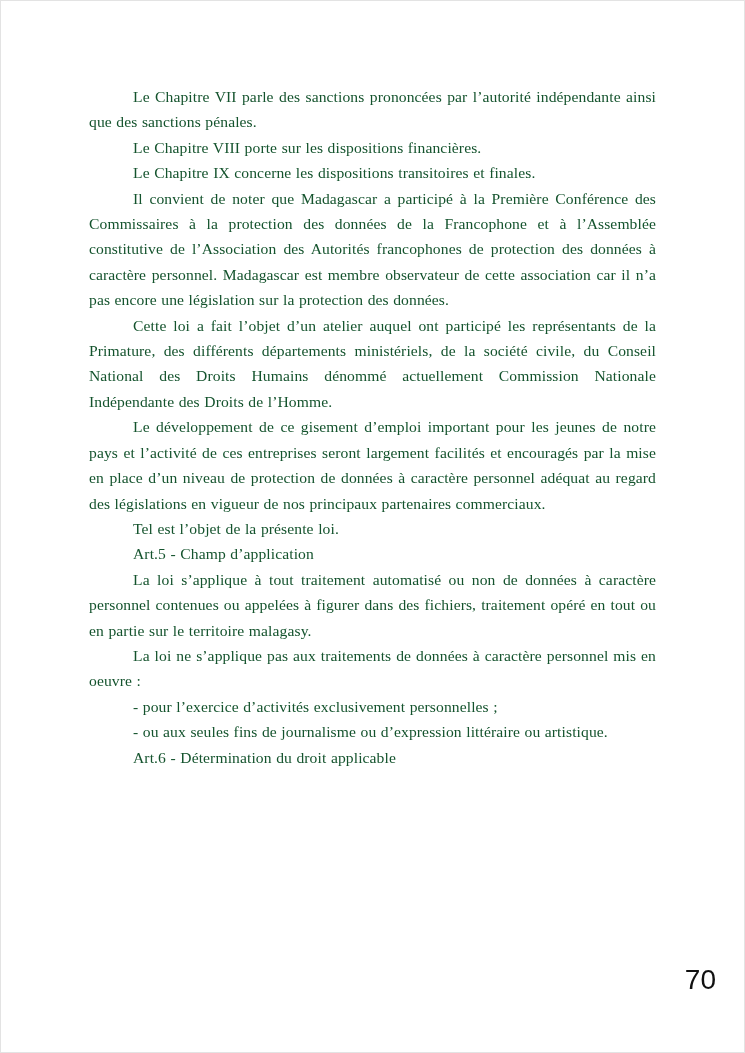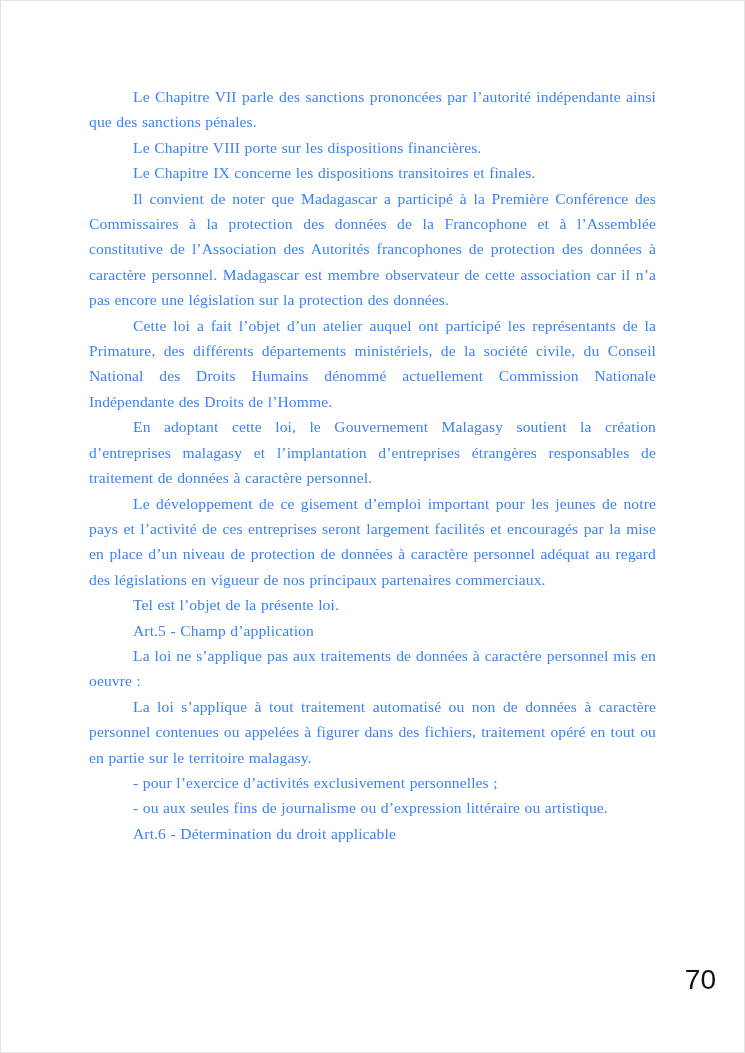--- a/index.html
+++ b/index.html
@@ -16,21 +16,21 @@
     outline: 1px solid #e3e3e3;
     outline-offset: -1px;
     overflow: hidden;
     font-family: "Liberation Serif", "DejaVu Serif", serif;
   }
   .text-block {
     position: absolute;
     top: 84px;
     left: 89px;
     width: 567px;
-    color: #3b82f6;
+    color: #14532d;
   }
   .text-block p {
     margin: 0;
     font-size: 15.6px;
     line-height: 25.4px;
     text-align: justify;
     text-indent: 44px;
     letter-spacing: 0.1px;
     word-spacing: 0.5px;
   }
@@ -49,24 +49,23 @@
 </head>
 <body>
 
 <div class="page">
   <div class="text-block">
     <p>Le Chapitre VII parle des sanctions prononcées par l’autorité indépendante ainsi que des sanctions pénales.</p>
     <p>Le Chapitre VIII porte sur les dispositions financières.</p>
     <p>Le Chapitre IX concerne les dispositions transitoires et finales.</p>
     <p>Il convient de noter que Madagascar a participé à la Première Conférence des Commissaires à la protection des données de la Francophone et à l’Assemblée constitutive de l’Association des Autorités francophones de protection des données à caractère personnel. Madagascar est membre observateur de cette association car il n’a pas encore une législation sur la protection des données.</p>
     <p>Cette loi a fait l’objet d’un atelier auquel ont participé les représentants de la Primature, des différents départements ministériels, de la société civile, du Conseil National des Droits Humains dénommé actuellement Commission Nationale Indépendante des Droits de l’Homme.</p>
-    <p>En adoptant cette loi, le Gouvernement Malagasy soutient la création d’entreprises malagasy et l’implantation d’entreprises étrangères responsables de traitement de données à caractère personnel.</p>
     <p>Le développement de ce gisement d’emploi important pour les jeunes de notre pays et l’activité de ces entreprises seront largement facilités et encouragés par la mise en place d’un niveau de protection de données à caractère personnel adéquat au regard des législations en vigueur de nos principaux partenaires commerciaux.</p>
     <p>Tel est l’objet de la présente loi.</p>
     <p>Art.5 - Champ d’application</p>
+    <p>La loi s’applique à tout traitement automatisé ou non de données à caractère personnel contenues ou appelées à figurer dans des fichiers, traitement opéré en tout ou en partie sur le territoire malagasy.</p>
     <p>La loi ne s’applique pas aux traitements de données à caractère personnel mis en oeuvre :</p>
-    <p>La loi s’applique à tout traitement automatisé ou non de données à caractère personnel contenues ou appelées à figurer dans des fichiers, traitement opéré en tout ou en partie sur le territoire malagasy.</p>
     <p>- pour l’exercice d’activités exclusivement personnelles ;</p>
     <p>- ou aux seules fins de journalisme ou d’expression littéraire ou artistique.</p>
     <p>Art.6 - Détermination du droit applicable</p>
   </div>
   <div class="page-number">70</div>
 </div>
 
 </body></html>

